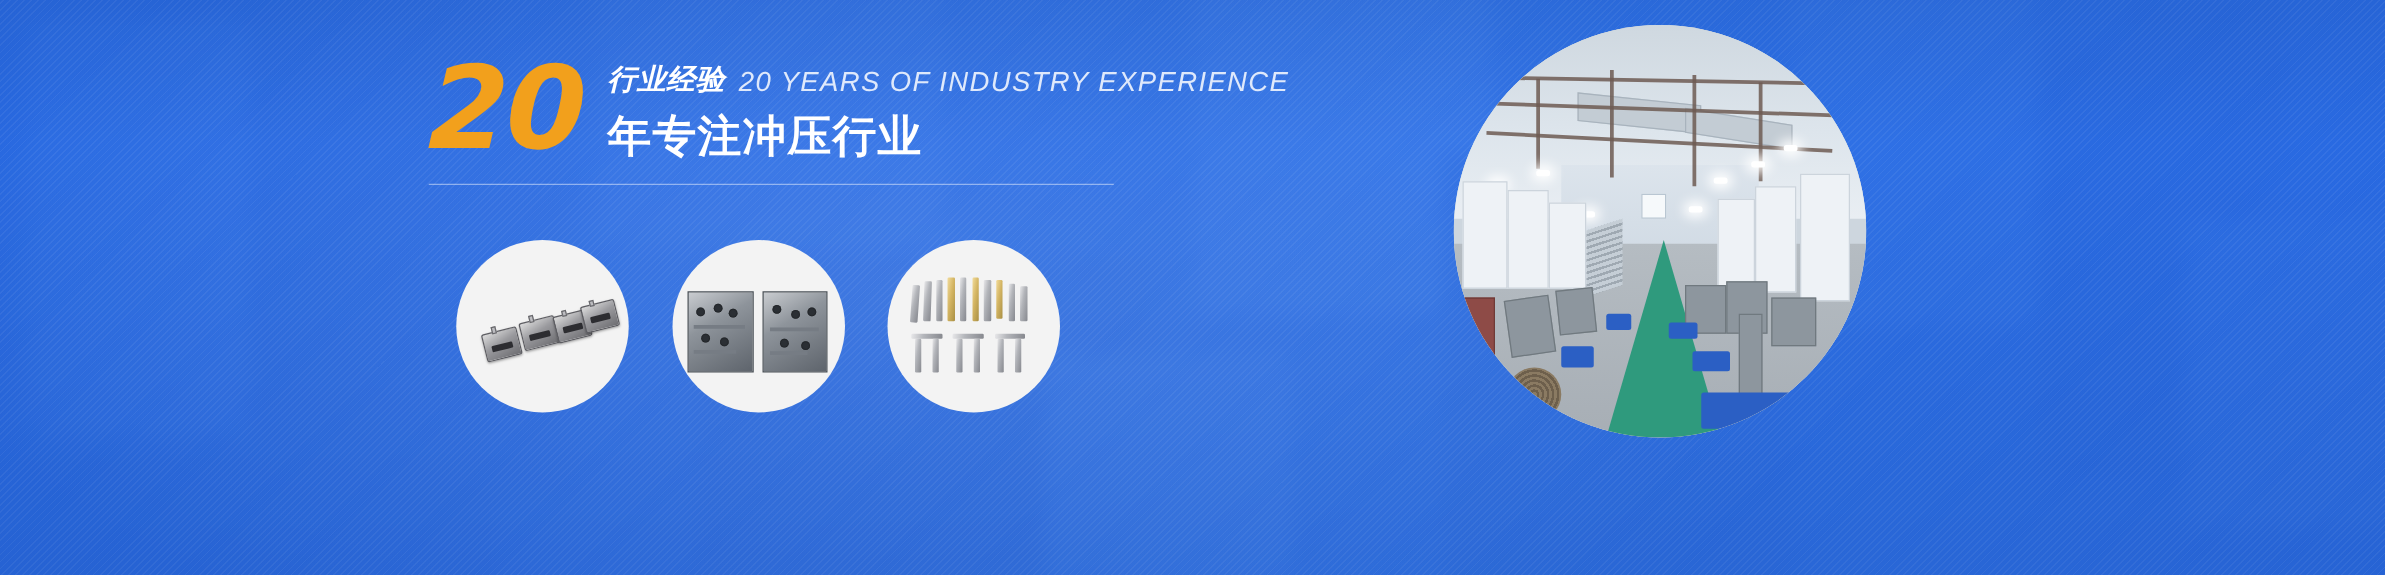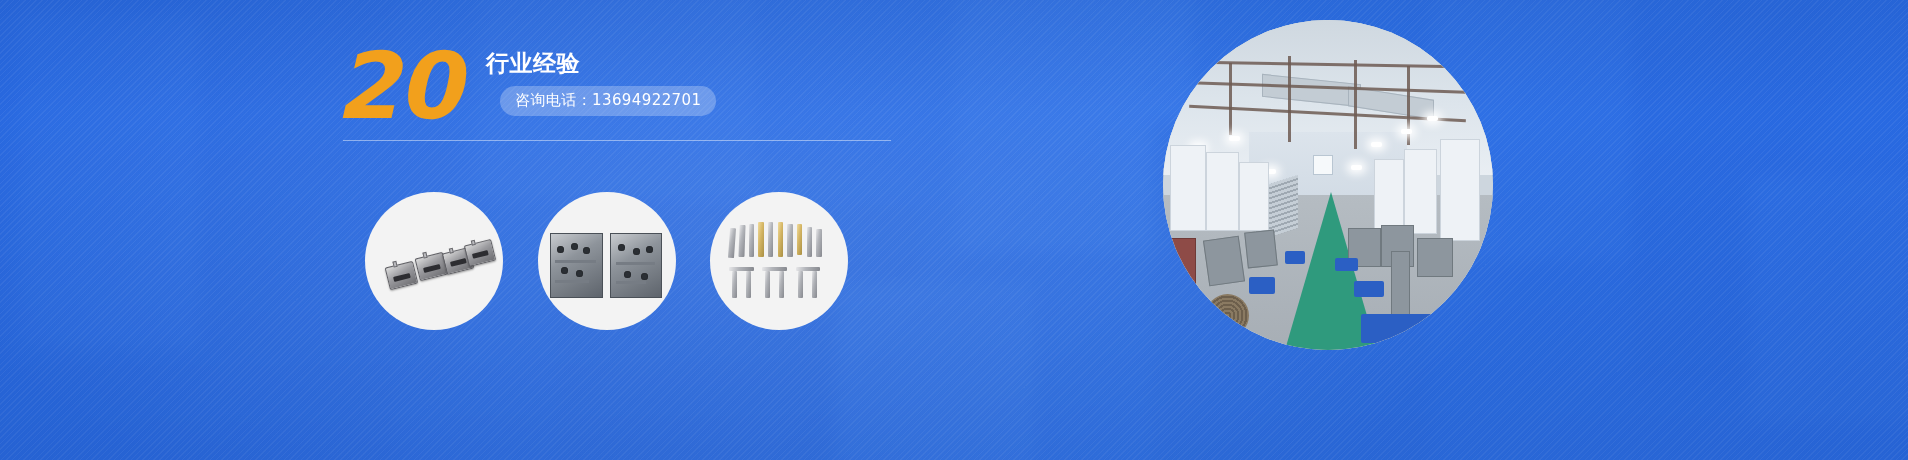--- a/index.html
+++ b/index.html
@@ -59,21 +59,21 @@
     line-height:.86;
     letter-spacing:-2px;
     color:#f2a01c;
     font-style:italic;
     transform:skewX(-2deg);
     margin-top:5px;
   }
 
   .head-right { margin-left:19px; padding-top:6px; }
 
-  .line1 { display:flex; align-items:flex-end; white-space:nowrap; }
+  .line1 { display:flex; align-items:flex-end; white-space:nowrap;font-style:italic; }
   .cn-small {
     font-family:"DejaVu Sans", sans-serif;
     font-size:23px; font-weight:bold; color:#ffffff;
     letter-spacing:.5px;
   }
   .en-small {
     font-family:"Liberation Sans", sans-serif;
     font-size:22px; color:#dfe9fb; font-weight:300;
     letter-spacing:1.1px; margin-left:11px;
   }
@@ -266,23 +266,24 @@
   <div class="bg-tint"></div>
   <div class="bg-stripes"></div>
   <div class="bg-vign"></div>
 
   <div class="copy">
     <div class="headline-row">
       <div class="big-num">20</div>
       <div class="head-right">
         <div class="line1">
           <span class="cn-small">行业经验</span>
+          <span class="en-small">20 YEARS OF INDUSTRY EXPERIENCE</span>
         </div>
         <div class="line2">
-          <span class="phone-pill">咨询电话：13694922701</span>
+          <span class="cn-big">年专注冲压行业</span>
         </div>
       </div>
     </div>
     <div class="divider"></div>
   </div>
 
   <div class="circle c-small" id="circle-1">
     <div class="prod-inner">
       <div class="usb" style="left:16%;top:52%;width:21%;height:17%;transform:rotate(-14deg);">
         <div class="tab"></div>

